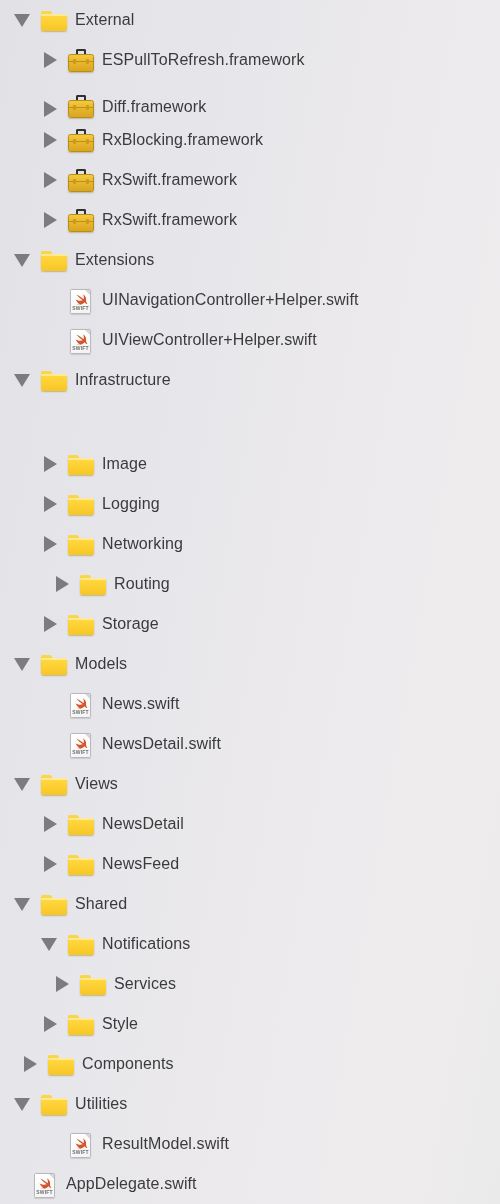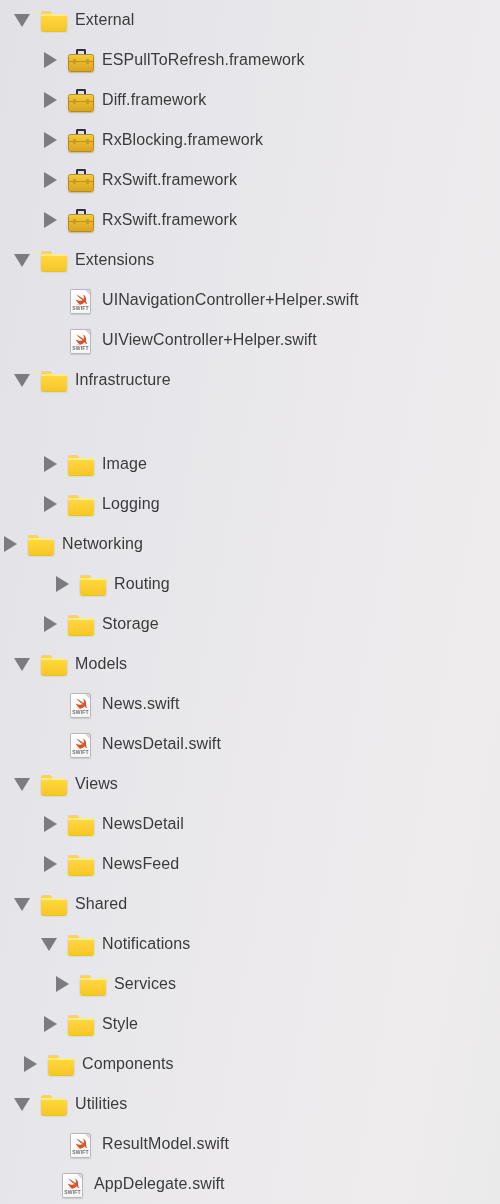--- a/index.html
+++ b/index.html
@@ -243,21 +243,21 @@
           <span class="brief-ic">
             <span class="handle"></span>
             <span class="case">
               <span class="latch-l"></span>
               <span class="latch-r"></span>
             </span>
           </span>
         </span>
         <span class="label">ESPullToRefresh.framework</span>
       </div>
-      <div class="row" style="padding-left: 40px;">
+      <div class="row" style="padding-left: 40px; align-items: flex-end;">
         <span class="disclosure closed">
           <span class="tri"></span>
         </span>
         <span class="icon">
           <span class="brief-ic">
             <span class="handle"></span>
             <span class="case">
               <span class="latch-l"></span>
               <span class="latch-r"></span>
             </span>
@@ -381,21 +381,21 @@
           <span class="tri"></span>
         </span>
         <span class="icon">
           <span class="folder-ic">
             <span class="tab"></span>
             <span class="body"></span>
           </span>
         </span>
         <span class="label">Logging</span>
       </div>
-      <div class="row" style="">
+      <div class="row" style="padding-left: 40px;">
         <span class="disclosure closed">
           <span class="tri"></span>
         </span>
         <span class="icon">
           <span class="folder-ic">
             <span class="tab"></span>
             <span class="body"></span>
           </span>
         </span>
         <span class="label">Networking</span>
@@ -582,21 +582,21 @@
             <span class="bird">
               <svg viewBox="0 0 16 14" width="14" height="12" aria-hidden="true">
                 <path d="M2 12 C5 13.5 9.5 12.5 12 9.5 C13.4 11 14.6 11.6 15.4 11.8 C14.6 10.6 14 9.2 13.8 8 C14.6 5.2 13.2 2 10 0.4 C11.4 2.4 11.8 4.6 11 6.2 C9 4 5.6 1.8 2.6 0.8 C5 3.2 7.4 5.6 10 7.4 C7.2 8.4 4.2 8 1.6 6.2 C2.8 8.8 4.6 10.8 6.8 12.2 C5.2 12.6 3.4 12.5 2 12 Z" fill="#d4542b"></path>
               </svg>
             </span>
             <span class="tag">SWIFT</span>
           </span>
         </span>
         <span class="label">ResultModel.swift</span>
       </div>
-      <div class="row" style="padding-left: 4px; margin-left: 28px;">
+      <div class="row" style="padding-left: 4px;">
         <span class="disclosure empty"></span>
         <span class="icon">
           <span class="swift-ic">
             <span class="fold"></span>
             <span class="bird">
               <svg viewBox="0 0 16 14" width="14" height="12" aria-hidden="true">
                 <path d="M2 12 C5 13.5 9.5 12.5 12 9.5 C13.4 11 14.6 11.6 15.4 11.8 C14.6 10.6 14 9.2 13.8 8 C14.6 5.2 13.2 2 10 0.4 C11.4 2.4 11.8 4.6 11 6.2 C9 4 5.6 1.8 2.6 0.8 C5 3.2 7.4 5.6 10 7.4 C7.2 8.4 4.2 8 1.6 6.2 C2.8 8.8 4.6 10.8 6.8 12.2 C5.2 12.6 3.4 12.5 2 12 Z" fill="#d4542b"></path>
               </svg>
             </span>
             <span class="tag">SWIFT</span>

